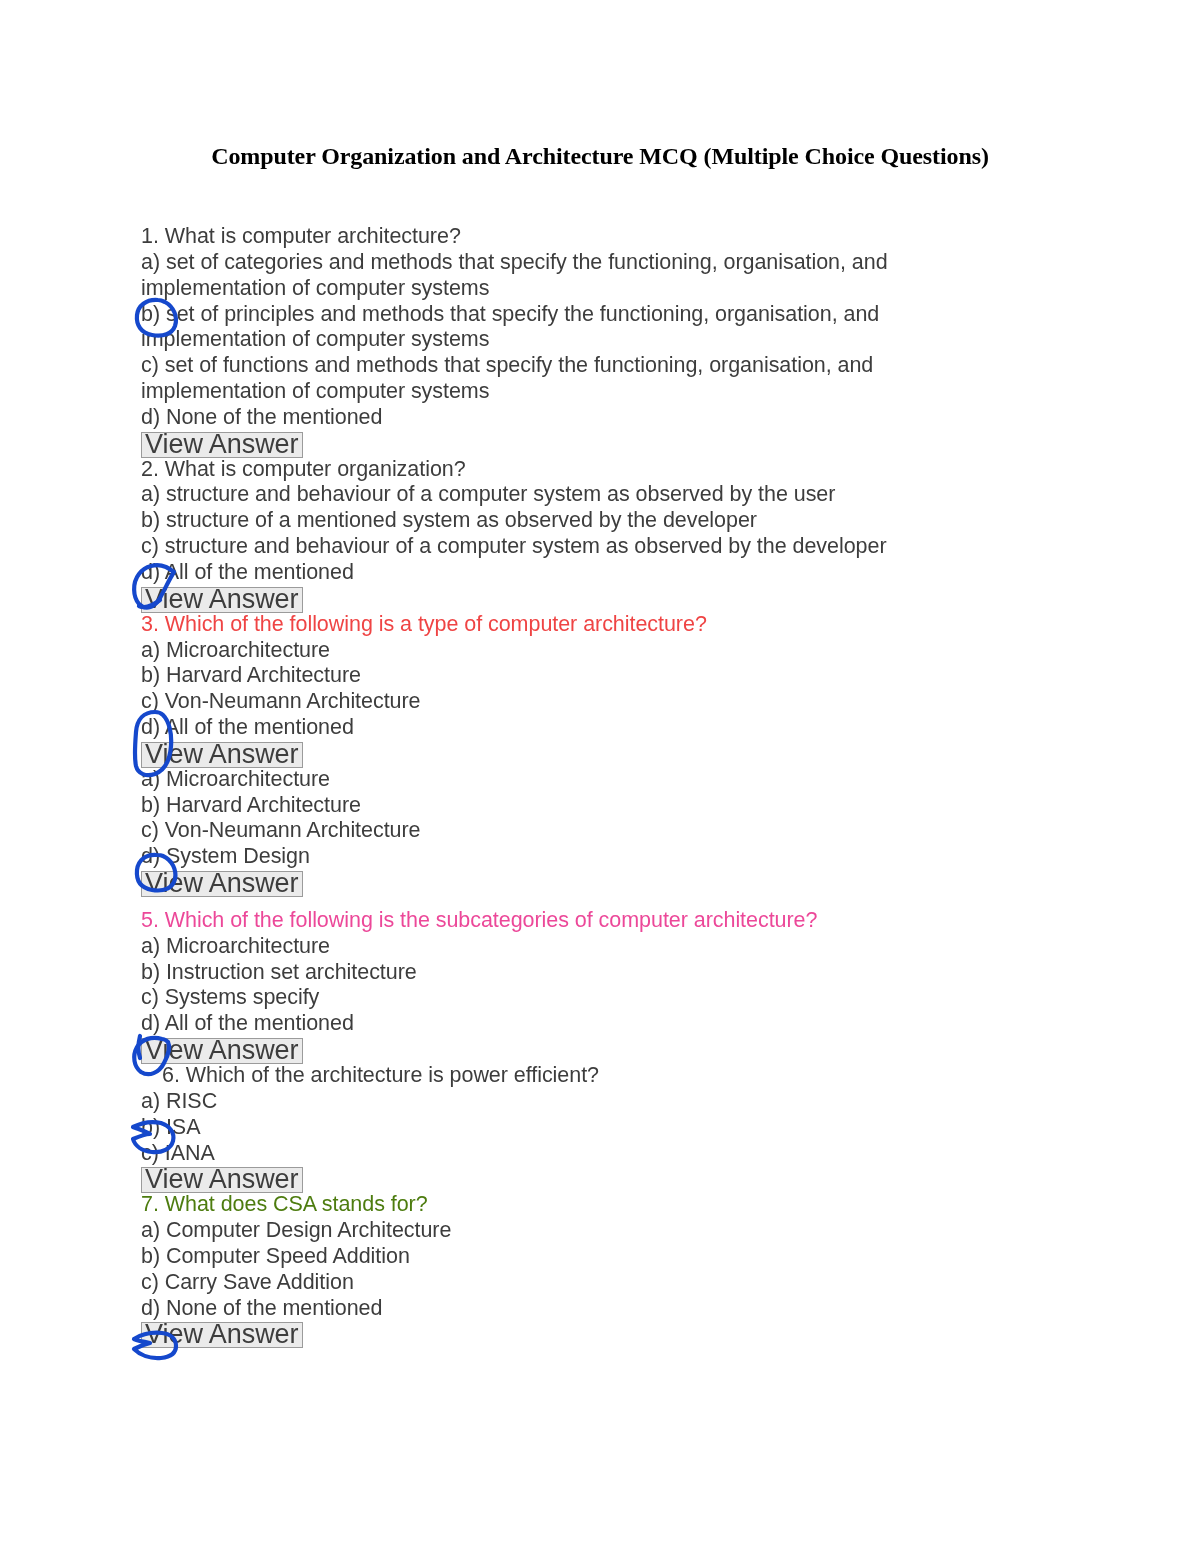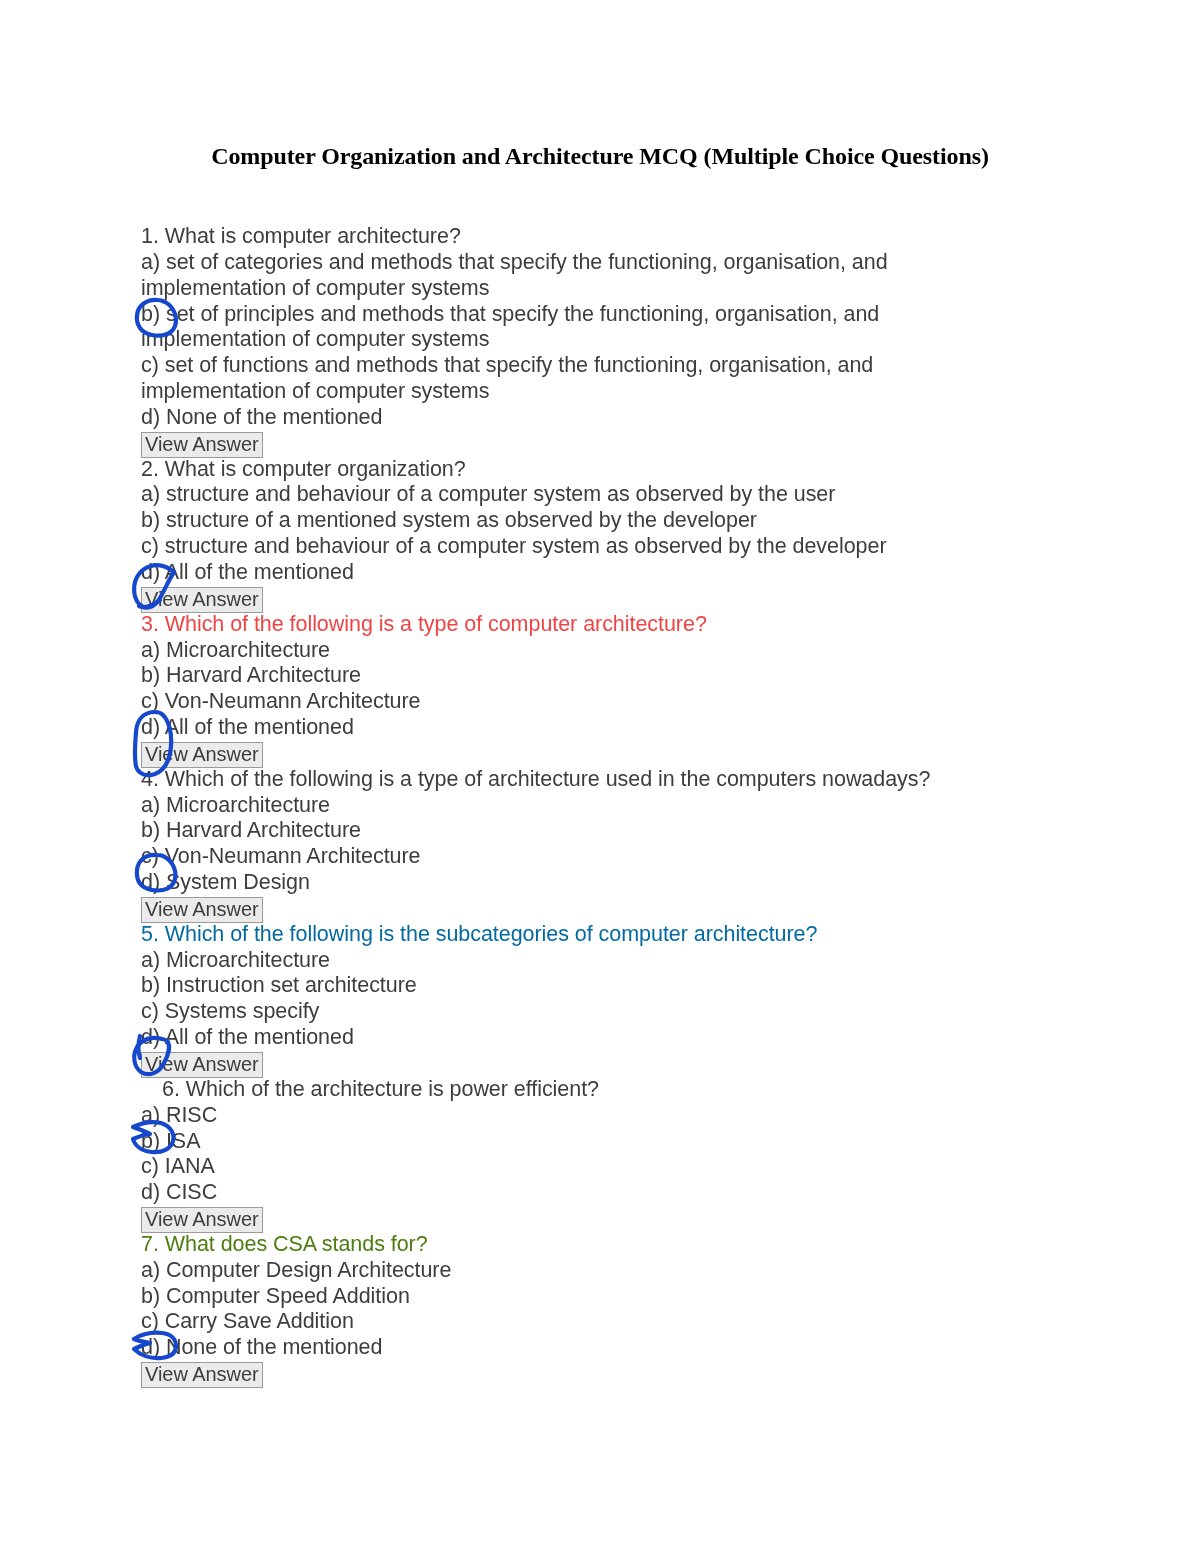--- a/index.html
+++ b/index.html
@@ -47,21 +47,21 @@
     letter-spacing: -0.05px;
   }
   .btn-line {
     line-height: 25.85px;
     height: 25.85px;
   }
   .view-answer {
     display: inline-block;
     background: #ebebeb;
     border: 1px solid #9b9b9b;
-    font-size: 20px;
+    font-size: 27px;
     line-height: 23px;
     padding: 0px 3px 1px 3px;
     color: #3d3d3d;
     letter-spacing: -0.05px;
     position: relative;
     top: 1px;
     box-sizing: border-box;
   }
   #ink {
     position: absolute;
@@ -94,37 +94,35 @@
       <div class="line" style="color: rgb(61, 61, 61);">b) structure of a mentioned system as observed by the developer</div>
       <div class="line" style="color: rgb(61, 61, 61);">c) structure and behaviour of a computer system as observed by the developer</div>
       <div class="line" style="color: rgb(61, 61, 61);">d) All of the mentioned</div>
       <div class="line btn-line" style="color: rgb(61, 61, 61);"><span class="view-answer" style="background: rgb(235, 235, 235); border-color: rgb(155, 155, 155); color: rgb(61, 61, 61);">View Answer</span></div>
       <div class="line" style="color: #ef4444;">3. Which of the following is a type of computer architecture?</div>
       <div class="line" style="color: rgb(61, 61, 61);">a) Microarchitecture</div>
       <div class="line" style="color: rgb(61, 61, 61);">b) Harvard Architecture</div>
       <div class="line" style="color: rgb(61, 61, 61);">c) Von-Neumann Architecture</div>
       <div class="line" style="color: rgb(61, 61, 61);">d) All of the mentioned</div>
       <div class="line btn-line" style="color: rgb(61, 61, 61);"><span class="view-answer" style="background: rgb(235, 235, 235); border-color: rgb(155, 155, 155); color: rgb(61, 61, 61);">View Answer</span></div>
-      <div class="line" style="color: rgb(61, 61, 61);">4. Which of the following is a type of architecture used in the computers nowadays?</div>
       <div class="line" style="color: rgb(61, 61, 61);">a) Microarchitecture</div>
       <div class="line" style="color: rgb(61, 61, 61);">b) Harvard Architecture</div>
       <div class="line" style="color: rgb(61, 61, 61);">c) Von-Neumann Architecture</div>
       <div class="line" style="color: rgb(61, 61, 61);">d) System Design</div>
       <div class="line btn-line" style="color: rgb(61, 61, 61);"><span class="view-answer" style="background: rgb(235, 235, 235); border-color: rgb(155, 155, 155); color: rgb(61, 61, 61);">View Answer</span></div>
-      <div class="line" style="color: #0369a1;">5. Which of the following is the subcategories of computer architecture?</div>
+      <div class="line" style="color: #ec4899; margin-top: 12px;">5. Which of the following is the subcategories of computer architecture?</div>
       <div class="line" style="color: rgb(61, 61, 61);">a) Microarchitecture</div>
       <div class="line" style="color: rgb(61, 61, 61);">b) Instruction set architecture</div>
       <div class="line" style="color: rgb(61, 61, 61);">c) Systems specify</div>
       <div class="line" style="color: rgb(61, 61, 61);">d) All of the mentioned</div>
       <div class="line btn-line" style="color: rgb(61, 61, 61);"><span class="view-answer" style="background: rgb(235, 235, 235); border-color: rgb(155, 155, 155); color: rgb(61, 61, 61);">View Answer</span></div>
       <div class="line" style="color: rgb(61, 61, 61); margin-left: 21px;">6. Which of the architecture is power efficient?</div>
       <div class="line" style="color: rgb(61, 61, 61);">a) RISC</div>
       <div class="line" style="color: rgb(61, 61, 61);">b) ISA</div>
       <div class="line" style="color: rgb(61, 61, 61);">c) IANA</div>
-      <div class="line" style="color: rgb(61, 61, 61);">d) CISC</div>
       <div class="line btn-line" style="color: rgb(61, 61, 61);"><span class="view-answer" style="background: rgb(235, 235, 235); border-color: rgb(155, 155, 155); color: rgb(61, 61, 61);">View Answer</span></div>
       <div class="line" style="color: #4d7c0f;">7. What does CSA stands for?</div>
       <div class="line" style="color: rgb(61, 61, 61);">a) Computer Design Architecture</div>
       <div class="line" style="color: rgb(61, 61, 61);">b) Computer Speed Addition</div>
       <div class="line" style="color: rgb(61, 61, 61);">c) Carry Save Addition</div>
       <div class="line" style="color: rgb(61, 61, 61);">d) None of the mentioned</div>
       <div class="line btn-line" style="color: rgb(61, 61, 61);"><span class="view-answer" style="background: rgb(235, 235, 235); border-color: rgb(155, 155, 155); color: rgb(61, 61, 61);">View Answer</span></div>
     </div>
 
   <svg id="ink" viewBox="0 0 1200 1553" xmlns="http://www.w3.org/2000/svg">

